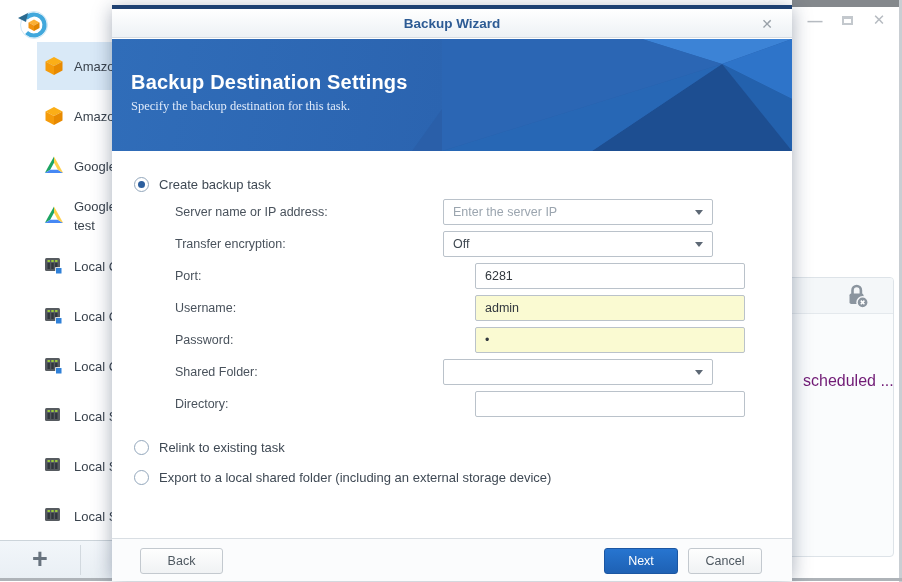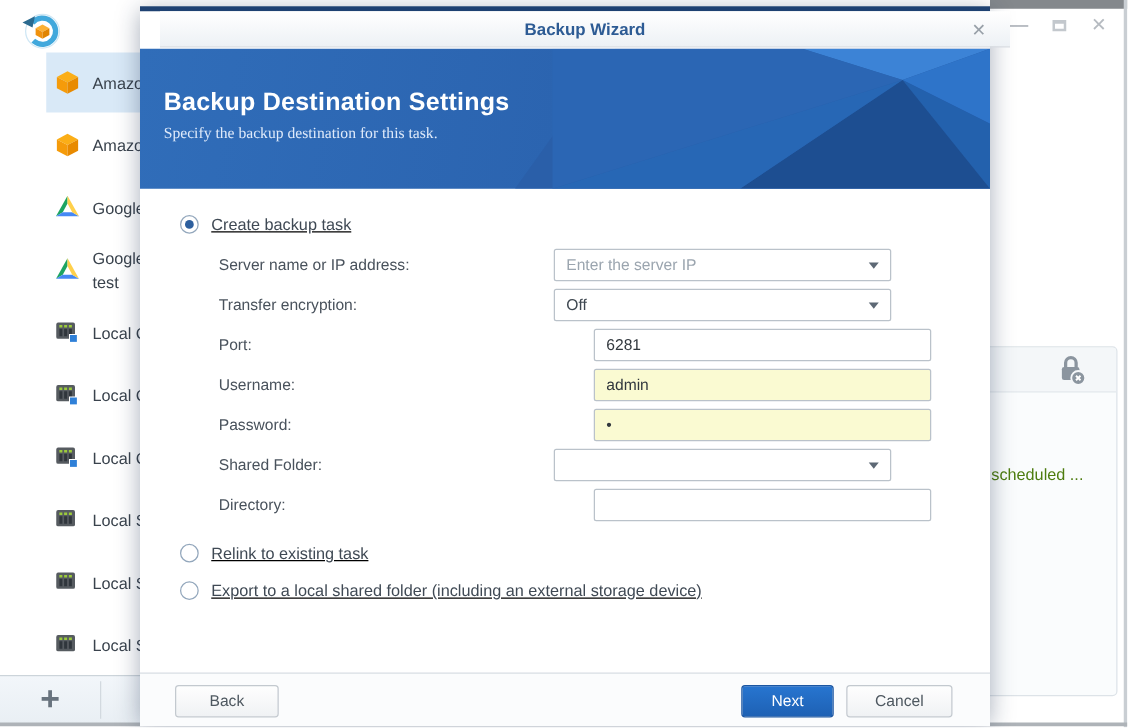--- a/index.html
+++ b/index.html
@@ -27,56 +27,56 @@
   .side-item .s-icon { position:absolute; left:44px; top:14px; width:20px; height:20px; }
   .side-item .s-label { position:absolute; left:74px; top:0; height:48px; display:flex; flex-direction:column; justify-content:center; font-size:13px; color:#3a434d; white-space:nowrap; line-height:19px; }
   .side-footer { position:absolute; left:0; top:540px; width:112px; height:39px; background:linear-gradient(180deg,#f2f6fa,#e9eff4); border-top:1px solid #ccd4da; }
   .side-footer .plus-btn { position:absolute; left:14px; top:3px; width:52px; height:32px; color:#68737e; font-size:27px; font-weight:bold; text-align:center; line-height:30px; cursor:pointer; }
   .side-footer .vdiv { position:absolute; left:80px; top:4px; width:1px; height:30px; background:#d2d9df; }
 
   
   .bg-panel { position:absolute; left:770px; top:277px; width:124px; height:280px; background:#fafcfd; border:1px solid #dde3e8; border-radius:4px; overflow:hidden; }
   .bg-panel-header { position:absolute; left:0; top:0; right:0; height:36px; background:#f4f7f9; border-bottom:1px solid #e4e9ed; }
   .bg-panel-header .lockx { position:absolute; right:24px; top:5px; width:24px; height:26px; }
-  .bg-panel-msg { position:absolute; left:22px; top:94px; font-size:13px; color:#4d7c0f; white-space:nowrap; }
+  .bg-panel-msg { position:absolute; left:32px; top:94px; font-size:16px; color:#701a75; white-space:nowrap; }
 
   
   .dialog { position:absolute; left:112px; top:5px; width:680px; height:572px; background:#fff; border-top:4px solid #1e4172; box-shadow:0 4px 18px rgba(20,40,70,.38); z-index:10; }
-  .dlg-titlebar { position:absolute; left:16px; top:0; width:100%; height:29px; background:linear-gradient(180deg,#ffffff,#edf1f5); border-bottom:1px solid #d7dce1; }
+  .dlg-titlebar { position:absolute; left:0; top:0; width:100%; height:29px; background:linear-gradient(180deg,#ffffff,#edf1f5); border-bottom:1px solid #d7dce1; }
   .dlg-title { position:absolute; width:100%; text-align:center; line-height:29px; font-size:13.5px; font-weight:bold; color:#2d5b94; }
   .dlg-close { position:absolute; right:16px; top:6px; width:18px; height:18px; color:#98a0a8; font-size:14px; line-height:18px; text-align:center; cursor:pointer; }
 
   .dlg-banner { position:absolute; left:0; top:30px; width:100%; height:112px; background:linear-gradient(100deg,#306db9 0%,#2a62ae 60%,#275da8 100%); overflow:hidden; }
   .dlg-banner svg.polys { position:absolute; right:0; top:0; height:112px; width:430px; }
   .banner-title { position:absolute; left:19px; top:32px; font-size:20px; font-weight:bold; color:#ffffff; letter-spacing:.2px; }
   .banner-sub { position:absolute; left:19px; top:60px; font-size:12.5px; color:#dfeafa;font-family:Liberation Serif, serif; }
 
   
-  .radio-row { position:absolute; left:32px; height:20px; display:flex; align-items:flex-start;text-decoration:underline; }
+  .radio-row { position:absolute; left:22px; height:20px; display:flex; align-items:flex-end; }
   .radio { width:15px; height:15px; border-radius:50%; border:1px solid #93a7bc; background:#fff; position:relative; flex:0 0 auto; }
   .radio.checked::after { content:""; position:absolute; left:3px; top:3px; width:7px; height:7px; border-radius:50%; background:#2d5f9e; }
   .radio-label { margin-left:10px; font-size:13px; color:#3f4954; white-space:nowrap; }
 
   .form-row { position:absolute; left:0; width:100%; height:26px; }
   .f-label { position:absolute; left:51px; top:0; height:26px; line-height:26px; font-size:12.5px; color:#49525c; white-space:nowrap;margin-left:12px; }
   .control { position:absolute; left:331px; top:0; width:270px; height:26px; border:1px solid #bac2ca; background:#fff; border-radius:2px; font-size:12.5px; color:#3e4750; }
   .control.combo { cursor:pointer; }
   .control .val { position:absolute; left:9px; top:0; right:24px; height:24px; line-height:24px; overflow:hidden; white-space:nowrap; }
   .control .val.placeholder { color:#9ba5af; }
   .control .arrow { position:absolute; right:9px; top:10px; width:0; height:0; border-left:4.5px solid transparent; border-right:4.5px solid transparent; border-top:5.5px solid #5d6875; }
   input.tf { position:absolute; left:331px; top:0; width:270px; height:26px; border:1px solid #bac2ca; border-radius:2px; background:#fff; font-family:"Liberation Sans",sans-serif; font-size:12.5px; color:#32383e; padding:0 9px; outline:none;margin-left:32px; }
   input.tf.hl { background:#fafad2; }
 
   
   .dlg-footer { position:absolute; left:0; top:529px; width:100%; height:43px; background:#fbfcfd; border-top:1px solid #d9dee3; }
   .btn { height:26px; border:1px solid #c3c9cf; border-radius:3px; background:linear-gradient(180deg,#fefefe,#f0f2f4); font-family:"Liberation Sans",sans-serif; font-size:12.5px; color:#4e5860; cursor:pointer; padding:0 10px; }
   .btn-back { position:absolute; left:28px; top:9px; width:83px; }
   .footer-right { position:absolute; right:30px; top:9px; display:flex; gap:10px; }
   .btn-next { width:74px; background:linear-gradient(180deg,#2775d0,#1e61b4); border-color:#1b56a2; color:#fff; }
-  .btn-cancel { width:85px; }
+  .btn-cancel { width:74px; }
 </style>
 </head>
 <body>
 
 <div id="stage">
 
   <div class="bg-window">
 
     <div class="top-strip-right"></div>
 

